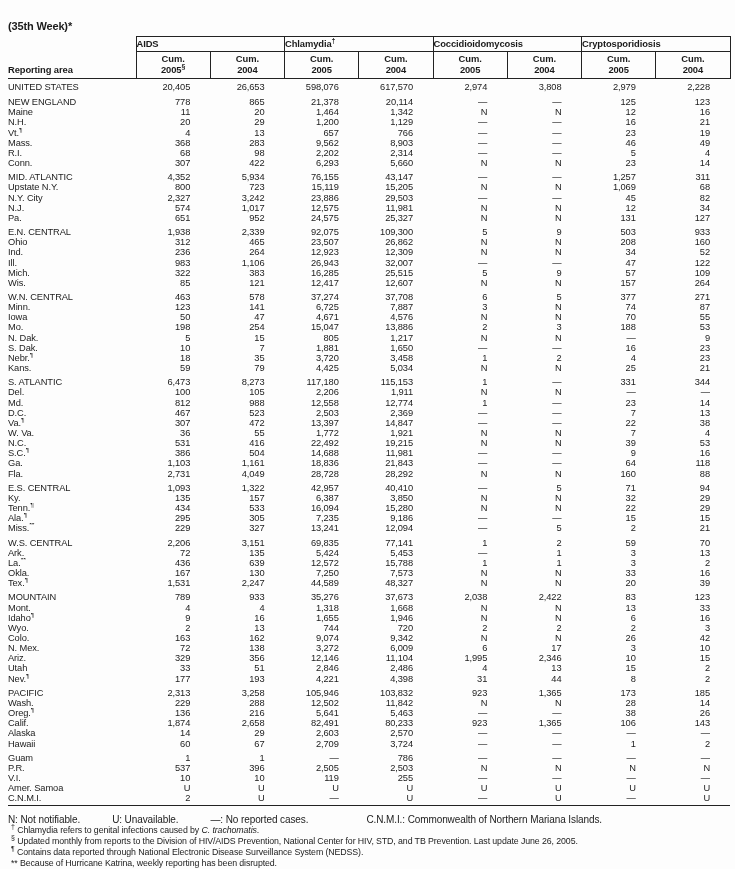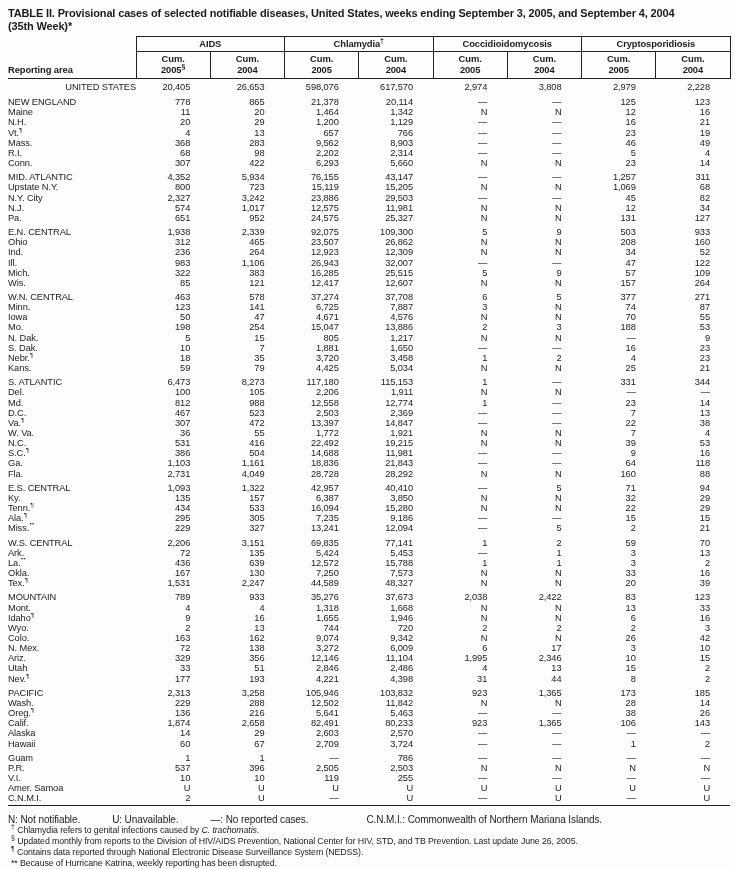--- a/index.html
+++ b/index.html
@@ -32,21 +32,21 @@
     font-size: 9.4px; font-weight: bold; padding: 0;
     line-height: 10.5px;
   }
   th.ra-th {
     text-align: left; vertical-align: bottom;
     border-bottom: 1.5px solid #222;
     padding-bottom: 3px;
   }
   th.group-th {
     border: 1px solid #222;
-    text-align: center;
+    text-align: left;
     height: 15px;
     vertical-align: middle;
     margin-left: 26px;
   }
   th.sub-th {
     border-left: 1px solid #222;
     border-right: 1px solid #222;
     border-bottom: 1.5px solid #222;
     text-align: center;
     padding: 2px 0 3px 0;
@@ -55,21 +55,21 @@
   tbody td {
     font-size: 9.3px;
     line-height: 10.15px;
     padding: 0;
     white-space: nowrap;
     overflow: hidden;
   }
   td.area { text-align: left; }
   td.num  { text-align: right; padding-right: 20px; }
   tr.gap td { height: 4px; line-height: 4px; font-size: 2px; }
-  tbody tr.first-data td { padding-top: 3px; padding-bottom: 1px; text-align: right; }
+  tbody tr.first-data td { padding-top: 3px; padding-bottom: 1px; }
 
   sup { font-size: 7px; line-height: 0; }
 
   .foot-rule {
     width: 722px;
     border-top: 1.5px solid #222;
     margin-top: 2px;
   }
   .legend {
     font-size: 10px; line-height: 11px; margin-top: 8px;
@@ -81,21 +81,21 @@
   .notes { font-size: 8.8px; line-height: 10.8px; }
   .notes .note { padding-left: 3px; }
   .notes .note .ital { font-style: italic; }
 </style>
 </head>
 <body>
 
 <div class="page">
 
   <div class="title">
-    <span>TABLE II. Provisional cases of selected notifiable diseases, United States, weeks ending September 3, 2005, and September 4, 2004</span><br>
+    <br>
     <span>(35th Week)*</span>
   </div>
 
   <table class="main">
     <colgroup>
       <col class="ra-col">
       <col class="data-col">
         <col class="data-col">
         <col class="data-col">
         <col class="data-col">

